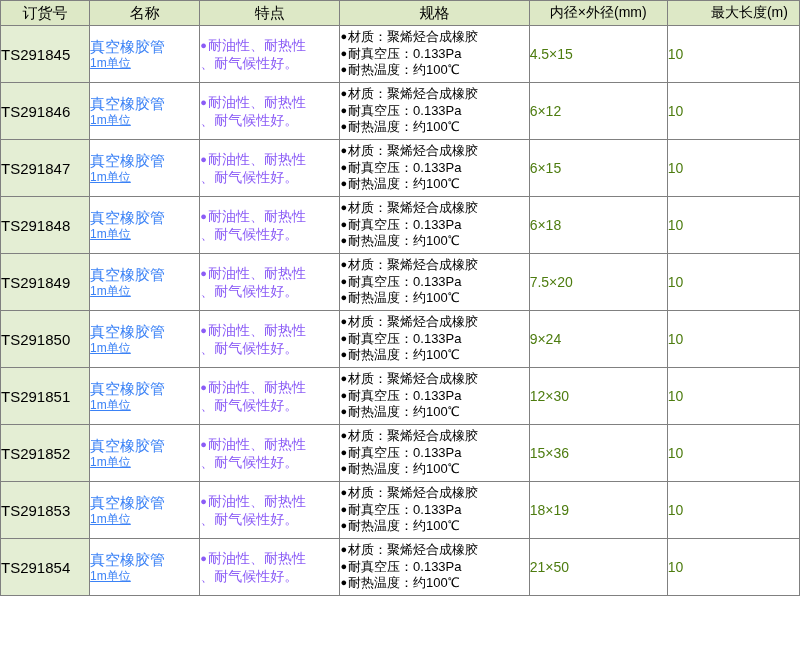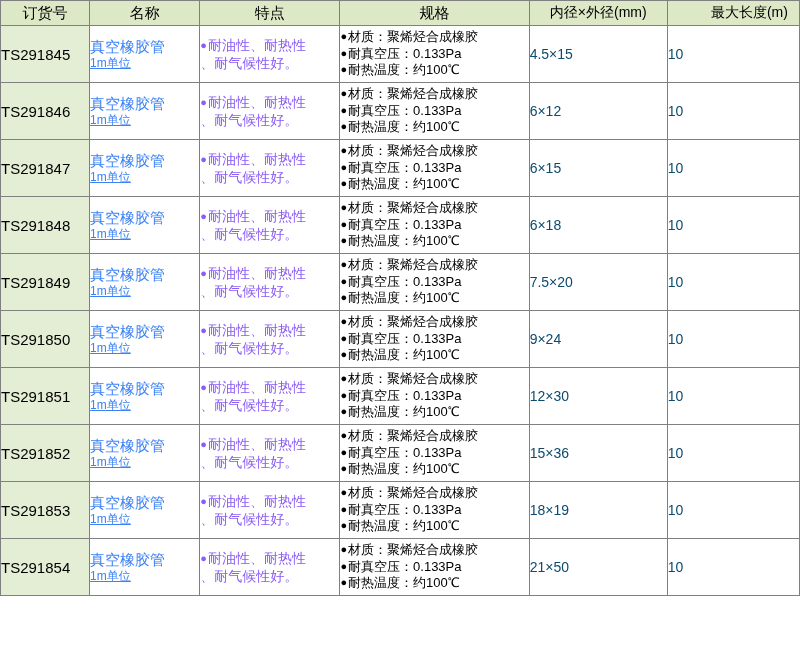--- a/index.html
+++ b/index.html
@@ -73,21 +73,21 @@
   }
   td.spec-cell {
     font-size: 13px;
     padding: 2px 4px;
     line-height: 1.3;
     color: #000;
   }
   td.dim-cell, td.len-cell {
     font-size: 14px;
     padding: 0 5px;
-    color: #0c4a6e;
+    color: #4d7c0f;
     white-space: nowrap;
   }
   .bullet {
     font-size: 11px;
     vertical-align: 1px;
     margin-right: 1px;
   }
   .spec-line { white-space: nowrap; }
   .spec-label { letter-spacing: 0px; }
   .spec-val { }

